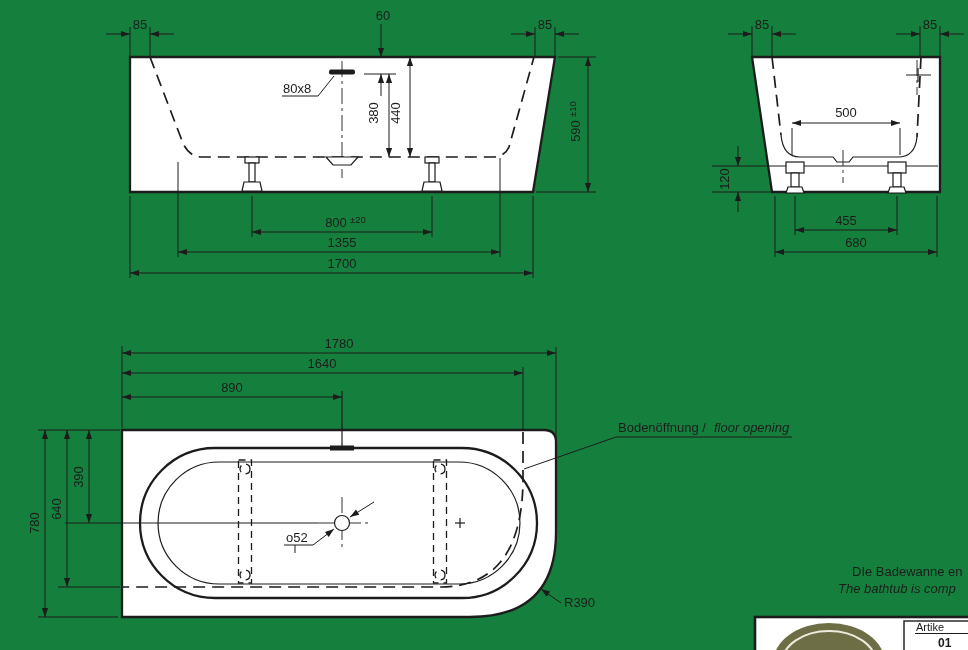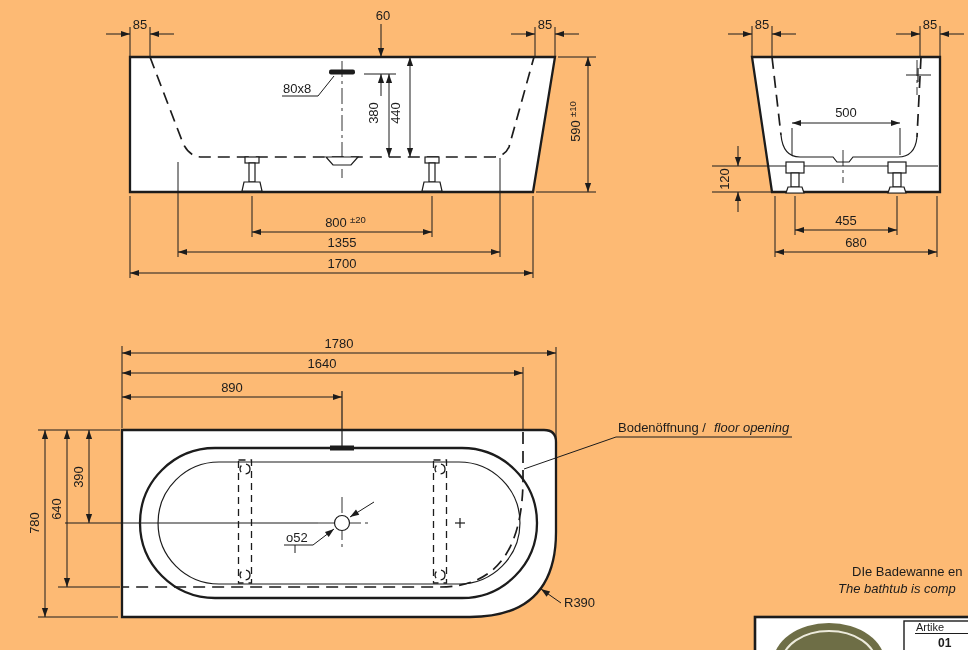--- a/index.html
+++ b/index.html
@@ -1,16 +1,16 @@
 <!DOCTYPE html>
 <html><head>
 <meta charset="utf-8">
 <style>
   html,body{margin:0;padding:0;background:#fff;}
-  .canvas{position:relative;width:968px;height:650px;background:#fdba74;overflow:hidden;
+  .canvas{position:relative;width:968px;height:650px;background:#15803d;overflow:hidden;
           font-family:"Liberation Sans",sans-serif;}
   svg{display:block}
   .ol  {fill:#fff;stroke:#1c1c1c;stroke-width:2.3;stroke-linejoin:miter;}
   .rim {fill:none;stroke:#1c1c1c;stroke-width:2.3;}
   .th  {fill:none;stroke:#1c1c1c;stroke-width:1.2;}
   .fr  {fill:#fff;stroke:#1c1c1c;stroke-width:1.2;}
   .dash{fill:none;stroke:#1c1c1c;stroke-width:1.7;stroke-dasharray:12 7;}
   .dsh2{fill:none;stroke:#1c1c1c;stroke-width:1.3;stroke-dasharray:7 5;}
   .cl  {fill:none;stroke:#1c1c1c;stroke-width:0.9;stroke-dasharray:16 4 3 4;}
   .dim {fill:none;stroke:#1c1c1c;stroke-width:1;}

